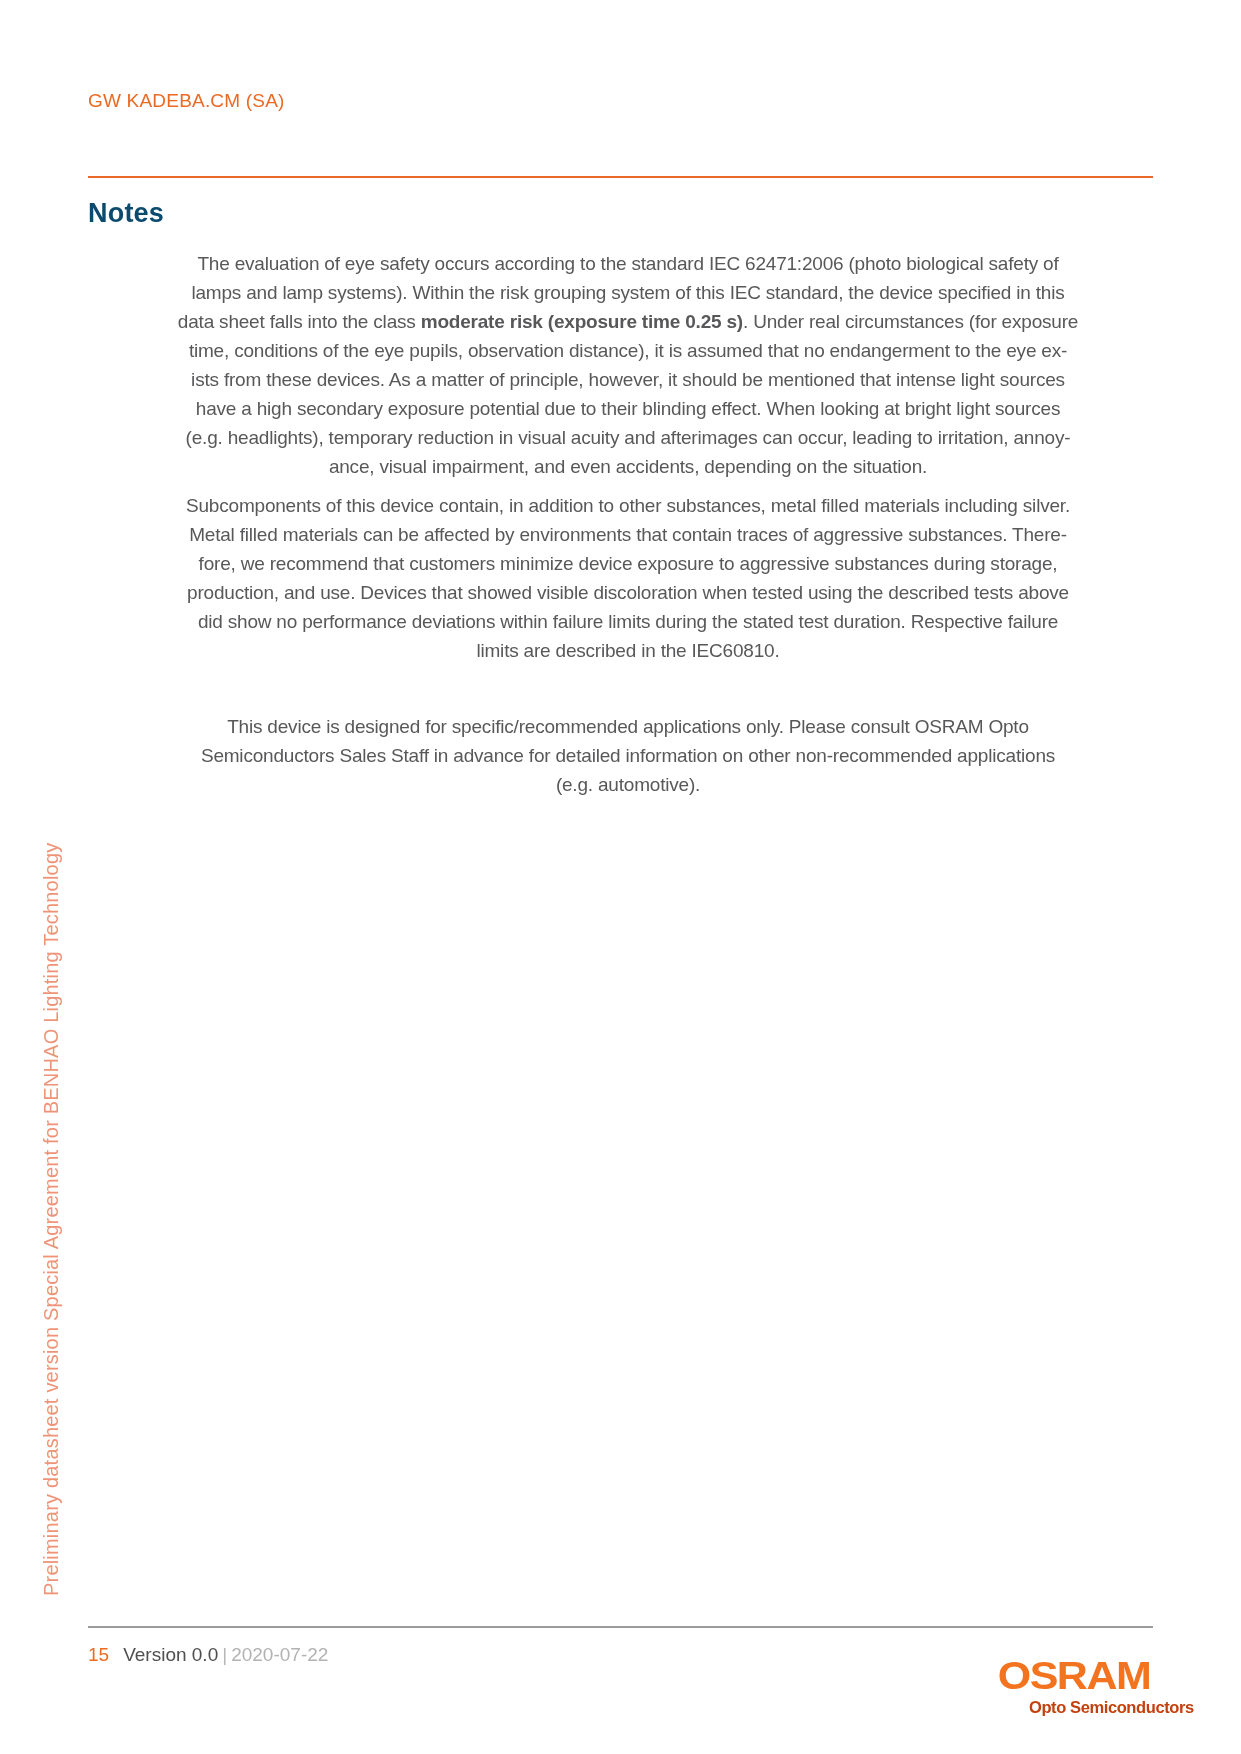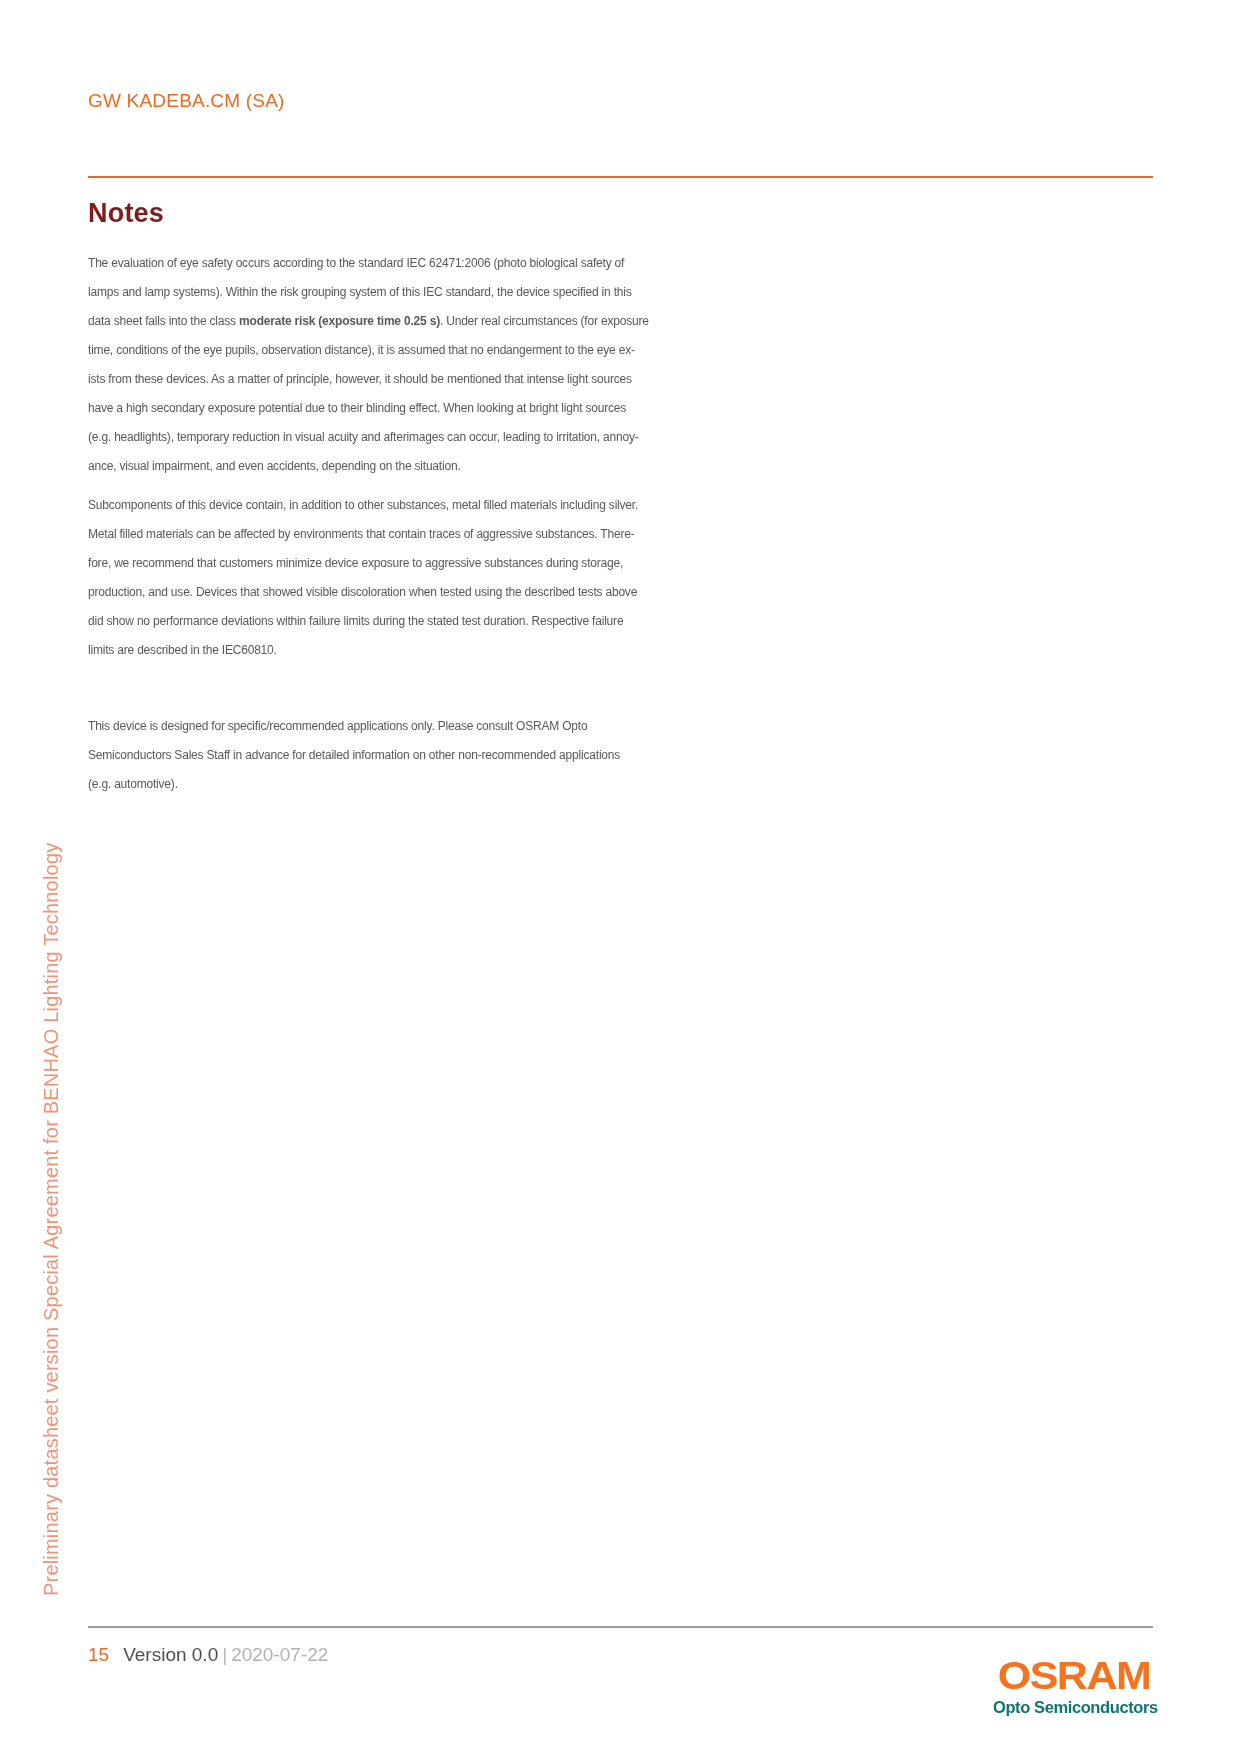--- a/index.html
+++ b/index.html
@@ -33,33 +33,34 @@
     height: 2px;
     background: #E9682A;
   }
 
   .notes-title {
     position: absolute;
     left: 88px;
     top: 198px;
     font-size: 27px;
     font-weight: bold;
-    color: #7f1d1d;
+    color: #0c4a6e;
     letter-spacing: 0.2px;
   }
 
   .content {
     position: absolute;
     left: 88px;
     top: 249px;
     width: 1080px;
     color: #58585A;
-    font-size: 12px;
+    font-size: 19px;
     line-height: 29px;
     letter-spacing: -0.2px;
+    text-align: center;
   }
   .content p {
     margin: 0;
     white-space: pre-line;
   }
   .content p.p2 { margin-top: 10px; }
   .content p.p3 { margin-top: 47px; }
   .content p.p4 { margin-top: 32px; }
   .content p.p5 { margin-top: 10px; }
   .content strong { font-weight: bold; color: #58585A; }
@@ -117,23 +118,24 @@
     letter-spacing: -1.5px;
     transform: scaleY(0.92);
     transform-origin: top left;
     display: block;
   }
   .logo .division {
     display: block;
     margin-top: 2px;
     font-size: 16.5px;
     font-weight: bold;
-    color: #0f766e;
+    color: #c2410c;
     letter-spacing: -0.4px;
     white-space: nowrap;
+    margin-left: 36px;
   }
 </style>
 </head>
 <body>
 
 <div class="page">
 
   <div class="product-name">GW KADEBA.CM (SA)</div>
 
   <div class="header-rule"></div>

